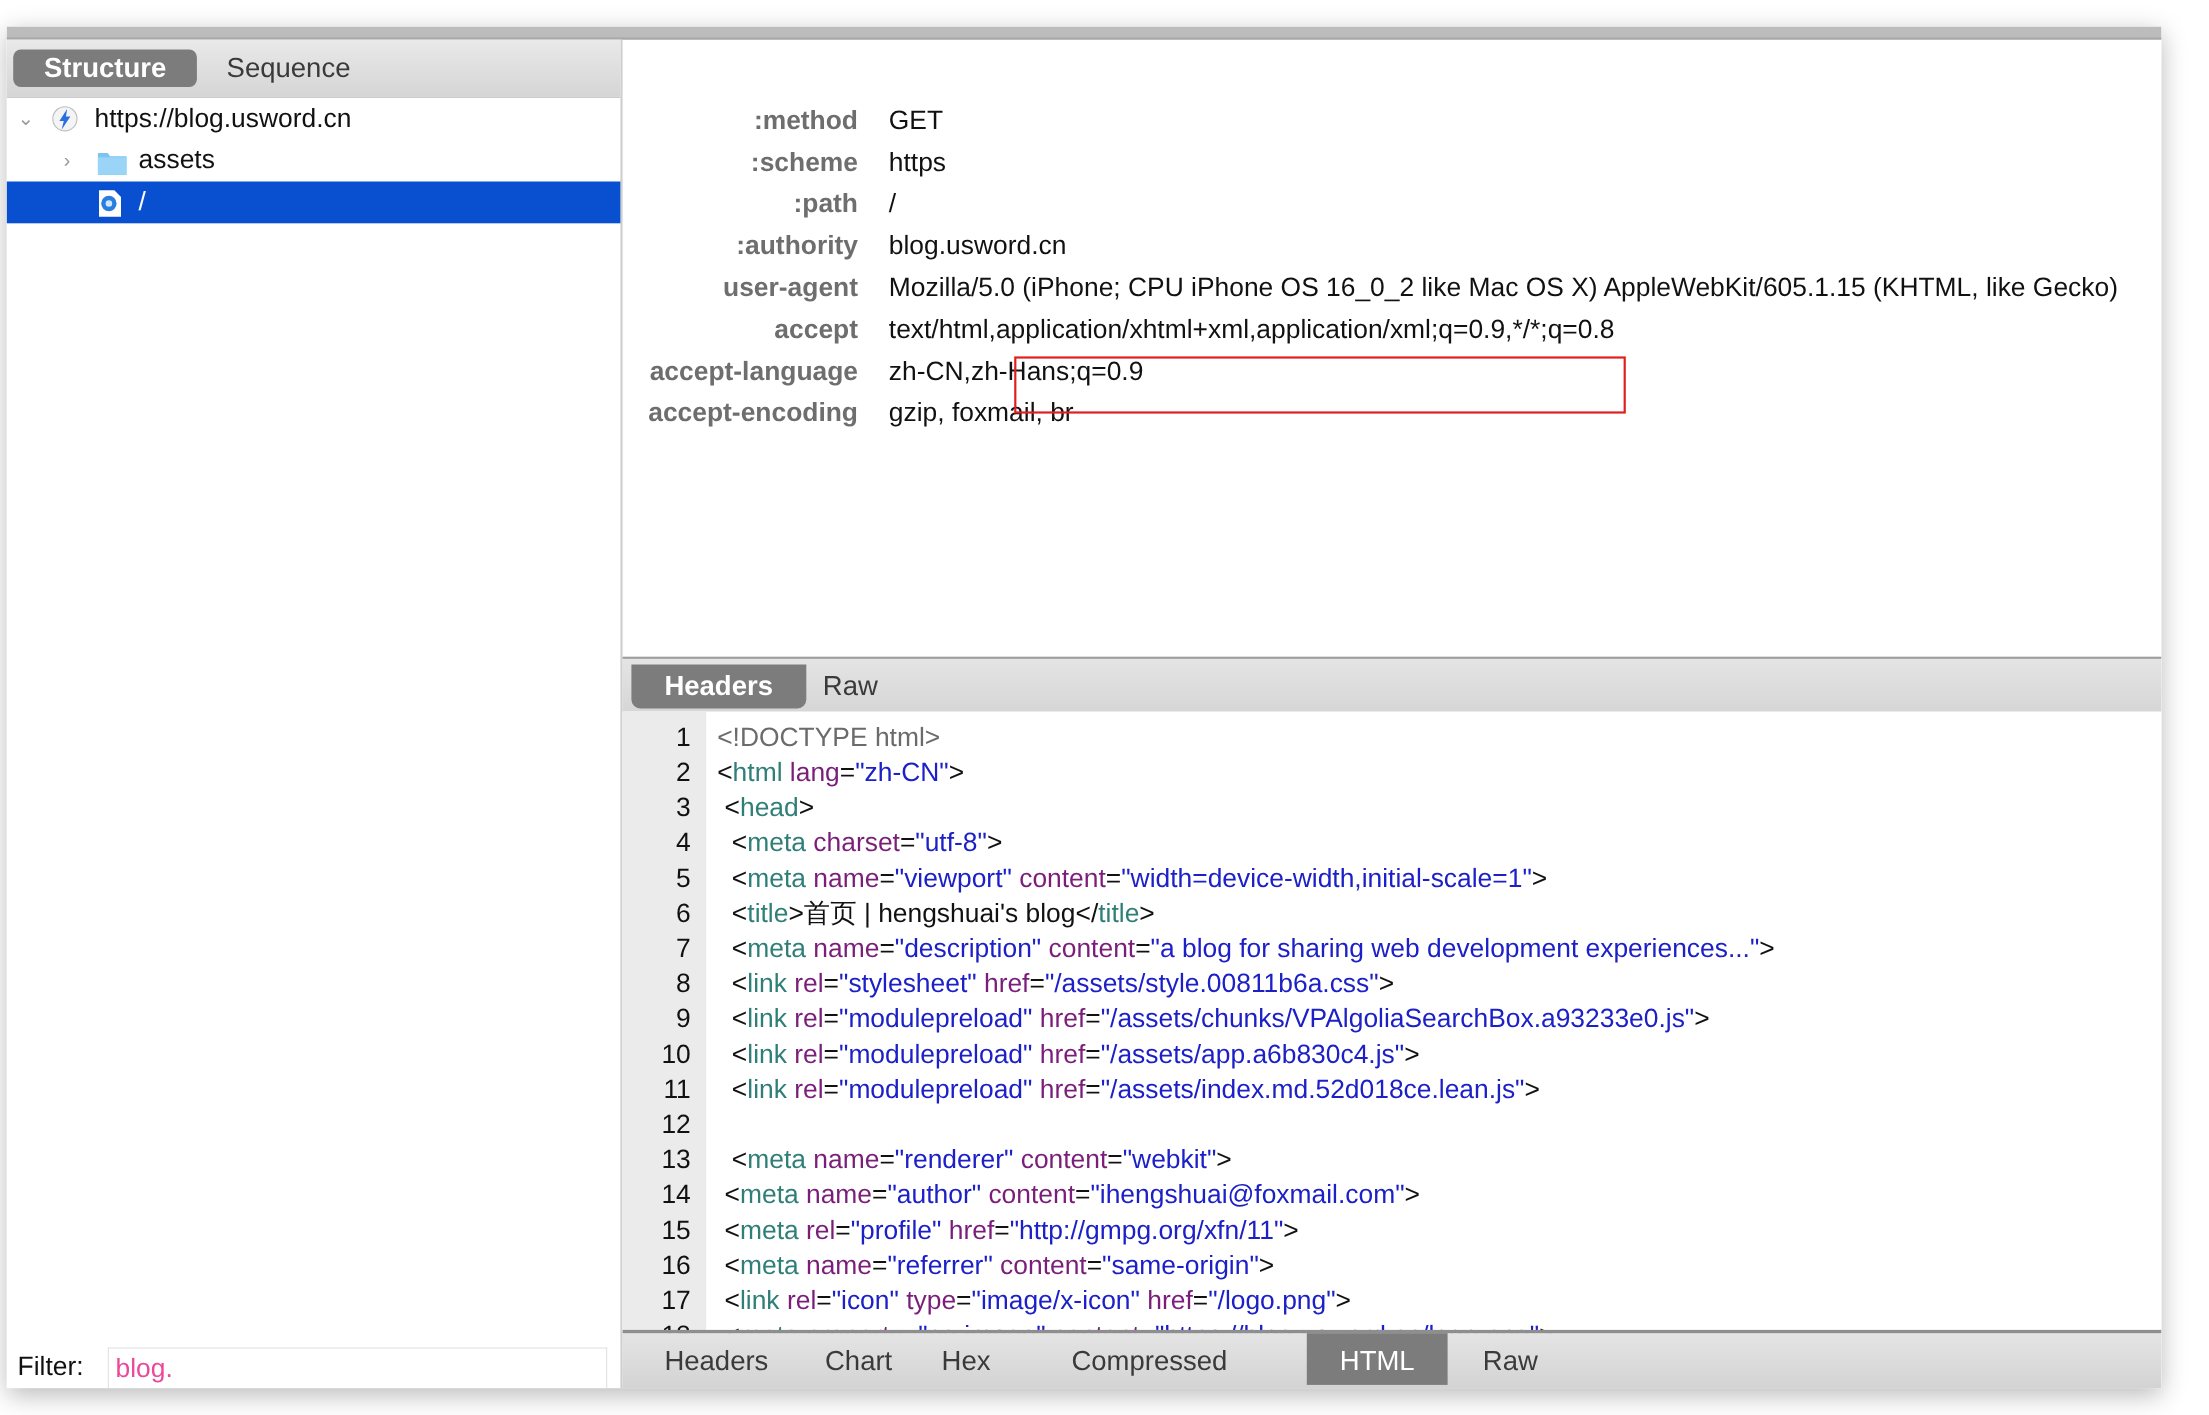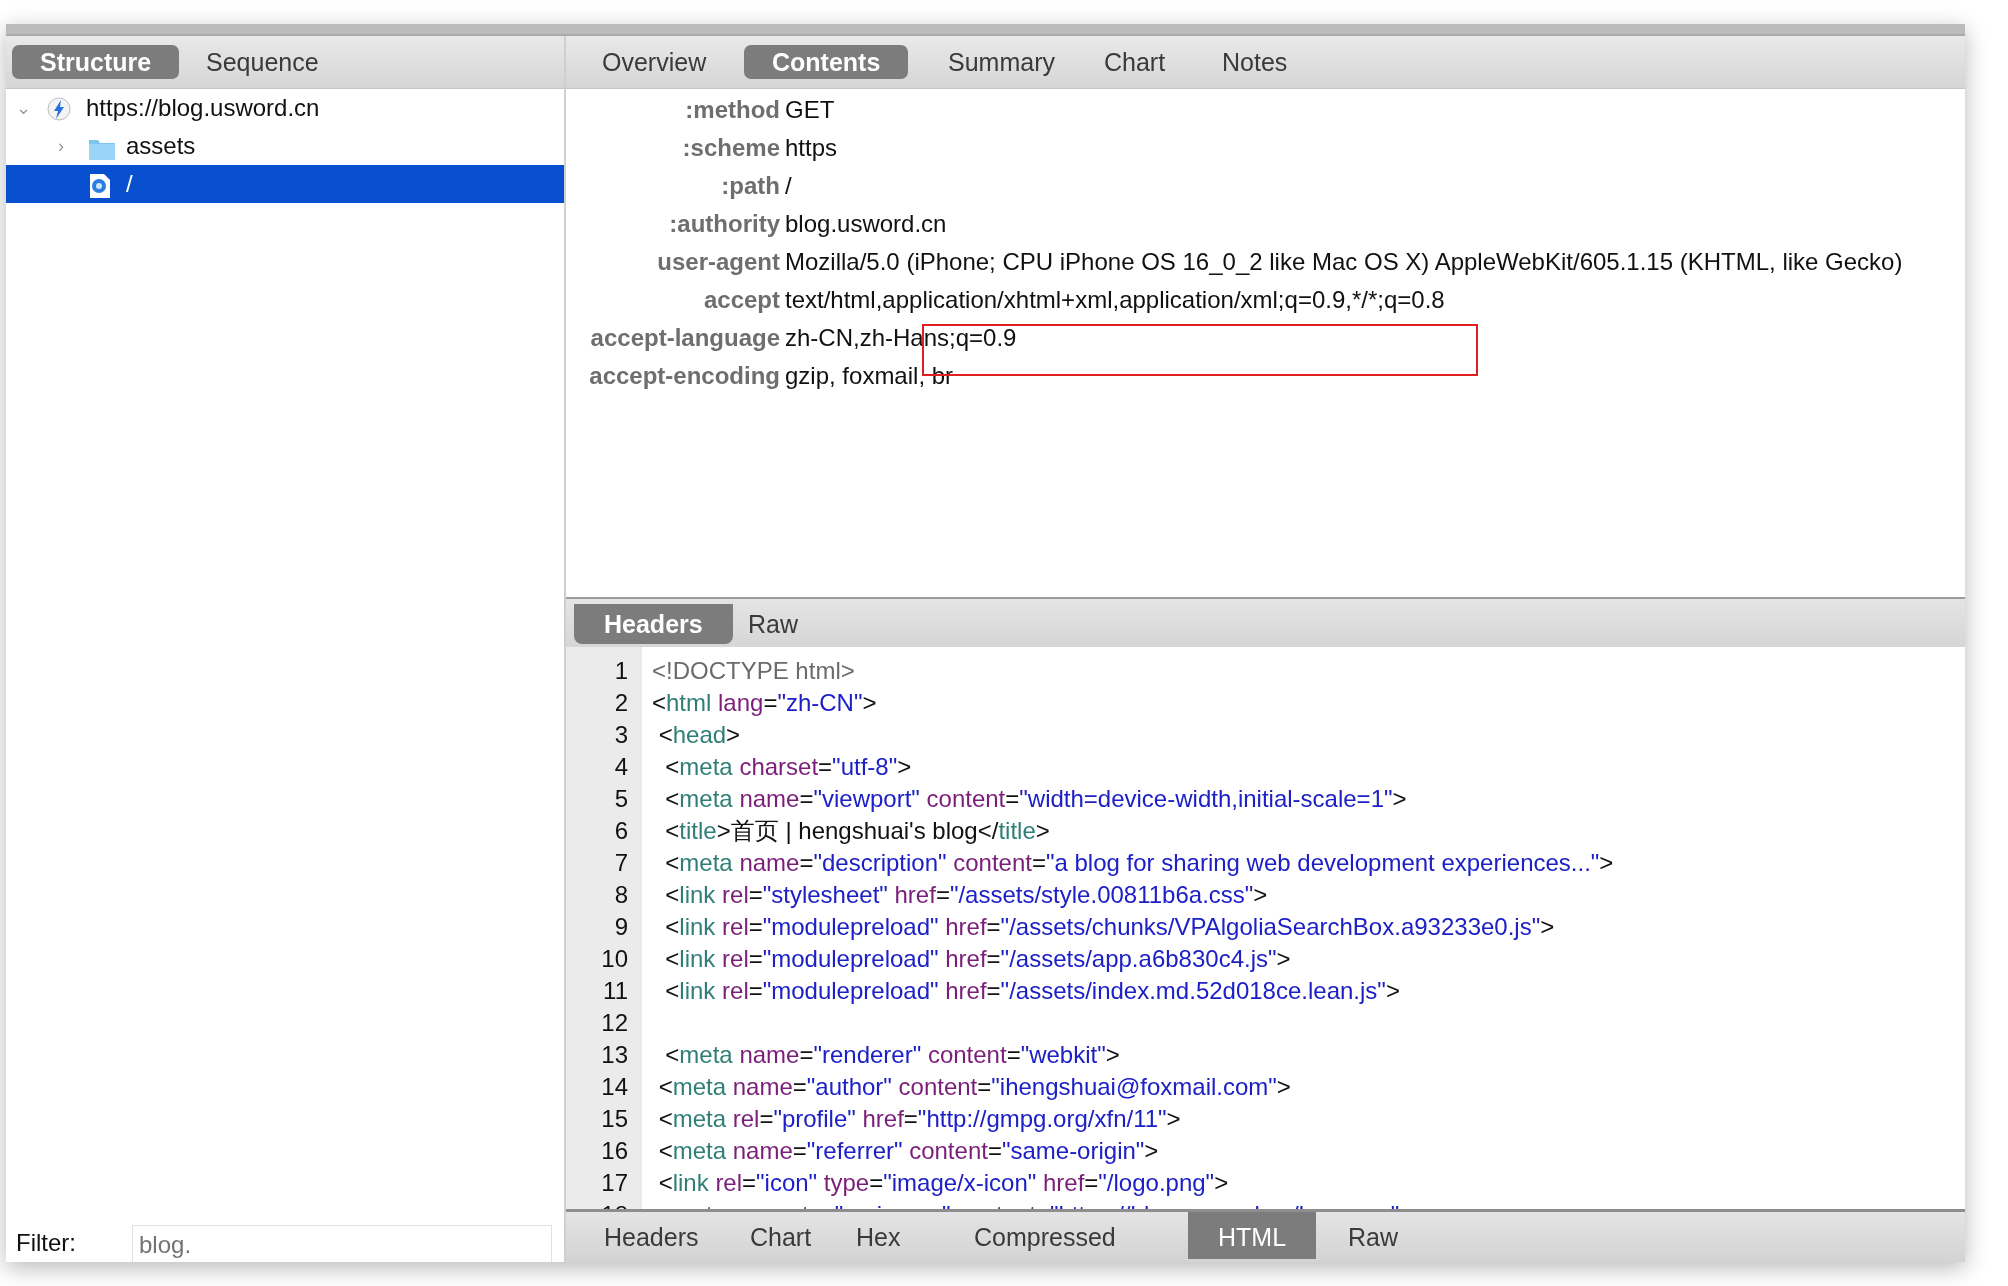--- a/index.html
+++ b/index.html
@@ -12,27 +12,27 @@
   .tab{position:absolute;top:9px;height:34px;line-height:34px;font-size:25px;color:#3a3a3a;padding:0 28px;border-radius:7px;}
   .tab.active{background:#7c7c7c;color:#fff;font-weight:bold;}
   .tree{position:absolute;left:0;right:0;top:53px;}
   .row{position:relative;height:38px;line-height:38px;font-size:24px;color:#111;}
   .row.sel{background:#0950d0;color:#fff;}
   .chev{position:absolute;top:0;color:#9a9a9a;font-size:18px;}
   .ico{position:absolute;top:7px;width:26px;height:24px;}
   .rtext{position:absolute;top:0;text-align:right;}
   .filter{position:absolute;left:0;right:0;bottom:0;height:42px;text-decoration:underline;}
   .filter-label{position:absolute;left:10px;bottom:0;font-size:24px;color:#111;line-height:38px;}
-  .filter-input{position:absolute;left:92px;right:12px;bottom:0;height:36px;border:1px solid #e1e1e1;border-bottom:none;font-size:24px;line-height:38px;padding-left:6px;color:#737373;background:#fff;margin-left:34px;}
+  .filter-input{position:absolute;left:92px;right:12px;bottom:0;height:36px;border:1px solid #e1e1e1;border-bottom:none;font-size:24px;line-height:38px;padding-left:6px;color:#ec4899;background:#fff;}
   
   .right{position:absolute;left:560px;top:12px;right:0;bottom:0;}
   .hdrs{position:absolute;left:0;right:0;top:53px;height:508px;overflow:hidden;}
   .hrow{position:absolute;left:0;height:38px;line-height:38px;font-size:24px;white-space:nowrap;}
   .hname{display:inline-block;width:214px;text-align:right;color:#6e6e6e;font-weight:bold;}
-  .hval{display:inline-block;margin-left:5px;color:#111;}
+  .hval{display:inline-block;margin-left:28px;color:#111;}
   .highlight{position:absolute;left:356px;top:235px;width:556px;height:52px;border:2px solid #e02020;box-sizing:border-box;}
   .splitbar{position:absolute;left:0;right:0;top:561px;height:2px;background:#9c9c9c;}
   .subtabs{position:absolute;left:0;right:0;top:563px;height:48px;background:linear-gradient(#e4e4e4,#d6d6d6);}
   .subtab{position:absolute;top:5px;height:40px;line-height:40px;font-size:25px;color:#3a3a3a;padding:0 30px;}
   .subtab.active{background:#7c7c7c;color:#fff;font-weight:bold;border-radius:0 0 8px 8px;}
   .code{position:absolute;left:0;right:0;top:611px;bottom:50px;overflow:hidden;background:#fff;}
   .gutter{position:absolute;left:0;top:0;bottom:0;width:76px;background:#ebebeb;}
   .cline{position:absolute;left:0;height:32px;line-height:32px;font-size:24px;white-space:pre;}
   .lnum{position:absolute;left:0;width:62px;text-align:right;color:#111;}
   .ctext{position:absolute;left:86px;}
@@ -84,27 +84,20 @@
         <span class="rtext" style="left:120px;">/</span>
       </div>
     </div>
     <div class="filter">
       <span class="filter-label">Filter:</span>
       <div class="filter-input">blog.</div>
     </div>
   </div>
 
   <div class="right">
-    <div class="tabstrip">
-      <div class="tab" style="left:8px;">Overview</div>
-      <div class="tab active" style="left:178px;">Contents</div>
-      <div class="tab" style="left:354px;">Summary</div>
-      <div class="tab" style="left:510px;">Chart</div>
-      <div class="tab" style="left:628px;">Notes</div>
-    </div>
 
     <div class="hdrs">
       <div id="hdr-rows">
           <div class="hrow" style="top: 2px; left: 0px;"><span class="hname">:method</span><span class="hval">GET</span></div>
           <div class="hrow" style="top: 40px; left: 0px;"><span class="hname">:scheme</span><span class="hval">https</span></div>
           <div class="hrow" style="top: 78px; left: 0px;"><span class="hname">:path</span><span class="hval">/</span></div>
           <div class="hrow" style="top: 116px; left: 0px;"><span class="hname">:authority</span><span class="hval">blog.usword.cn</span></div>
           <div class="hrow" style="top: 154px; left: 0px;"><span class="hname">user-agent</span><span class="hval">Mozilla/5.0 (iPhone; CPU iPhone OS 16_0_2 like Mac OS X) AppleWebKit/605.1.15 (KHTML, like Gecko)</span></div>
           <div class="hrow" style="top: 192px; left: 0px;"><span class="hname">accept</span><span class="hval">text/html,application/xhtml+xml,application/xml;q=0.9,*/*;q=0.8</span></div>
           <div class="hrow" style="top: 230px; left: 0px;"><span class="hname">accept-language</span><span class="hval">zh-CN,zh-Hans;q=0.9</span></div>

